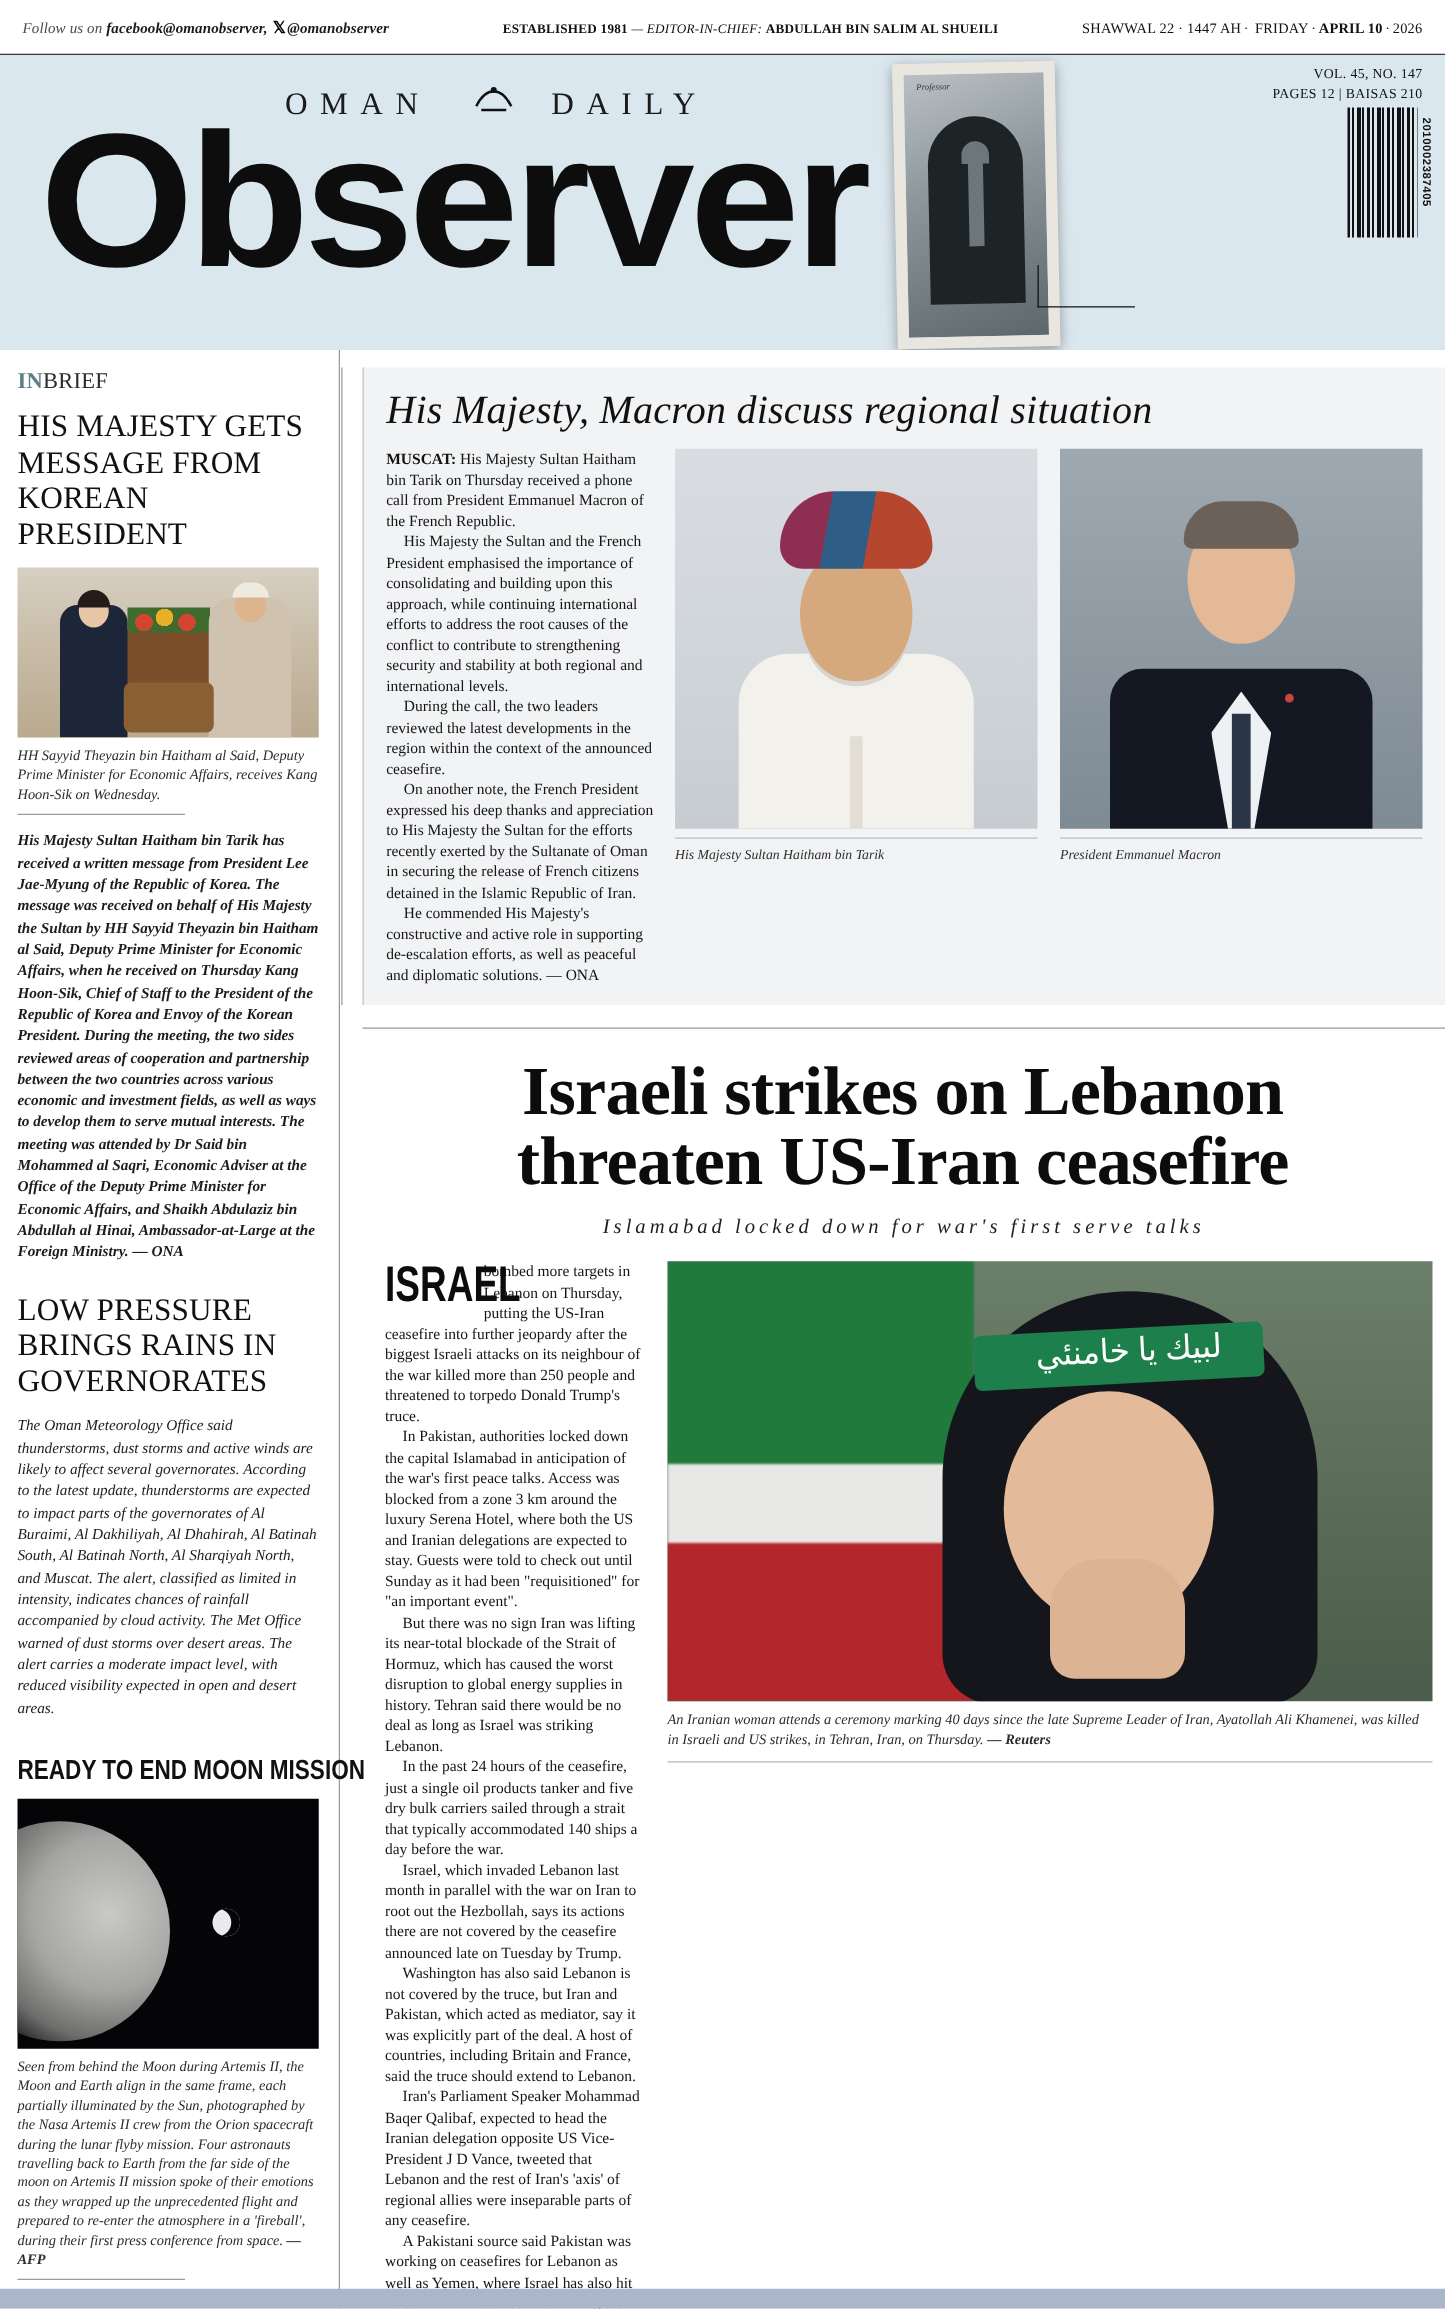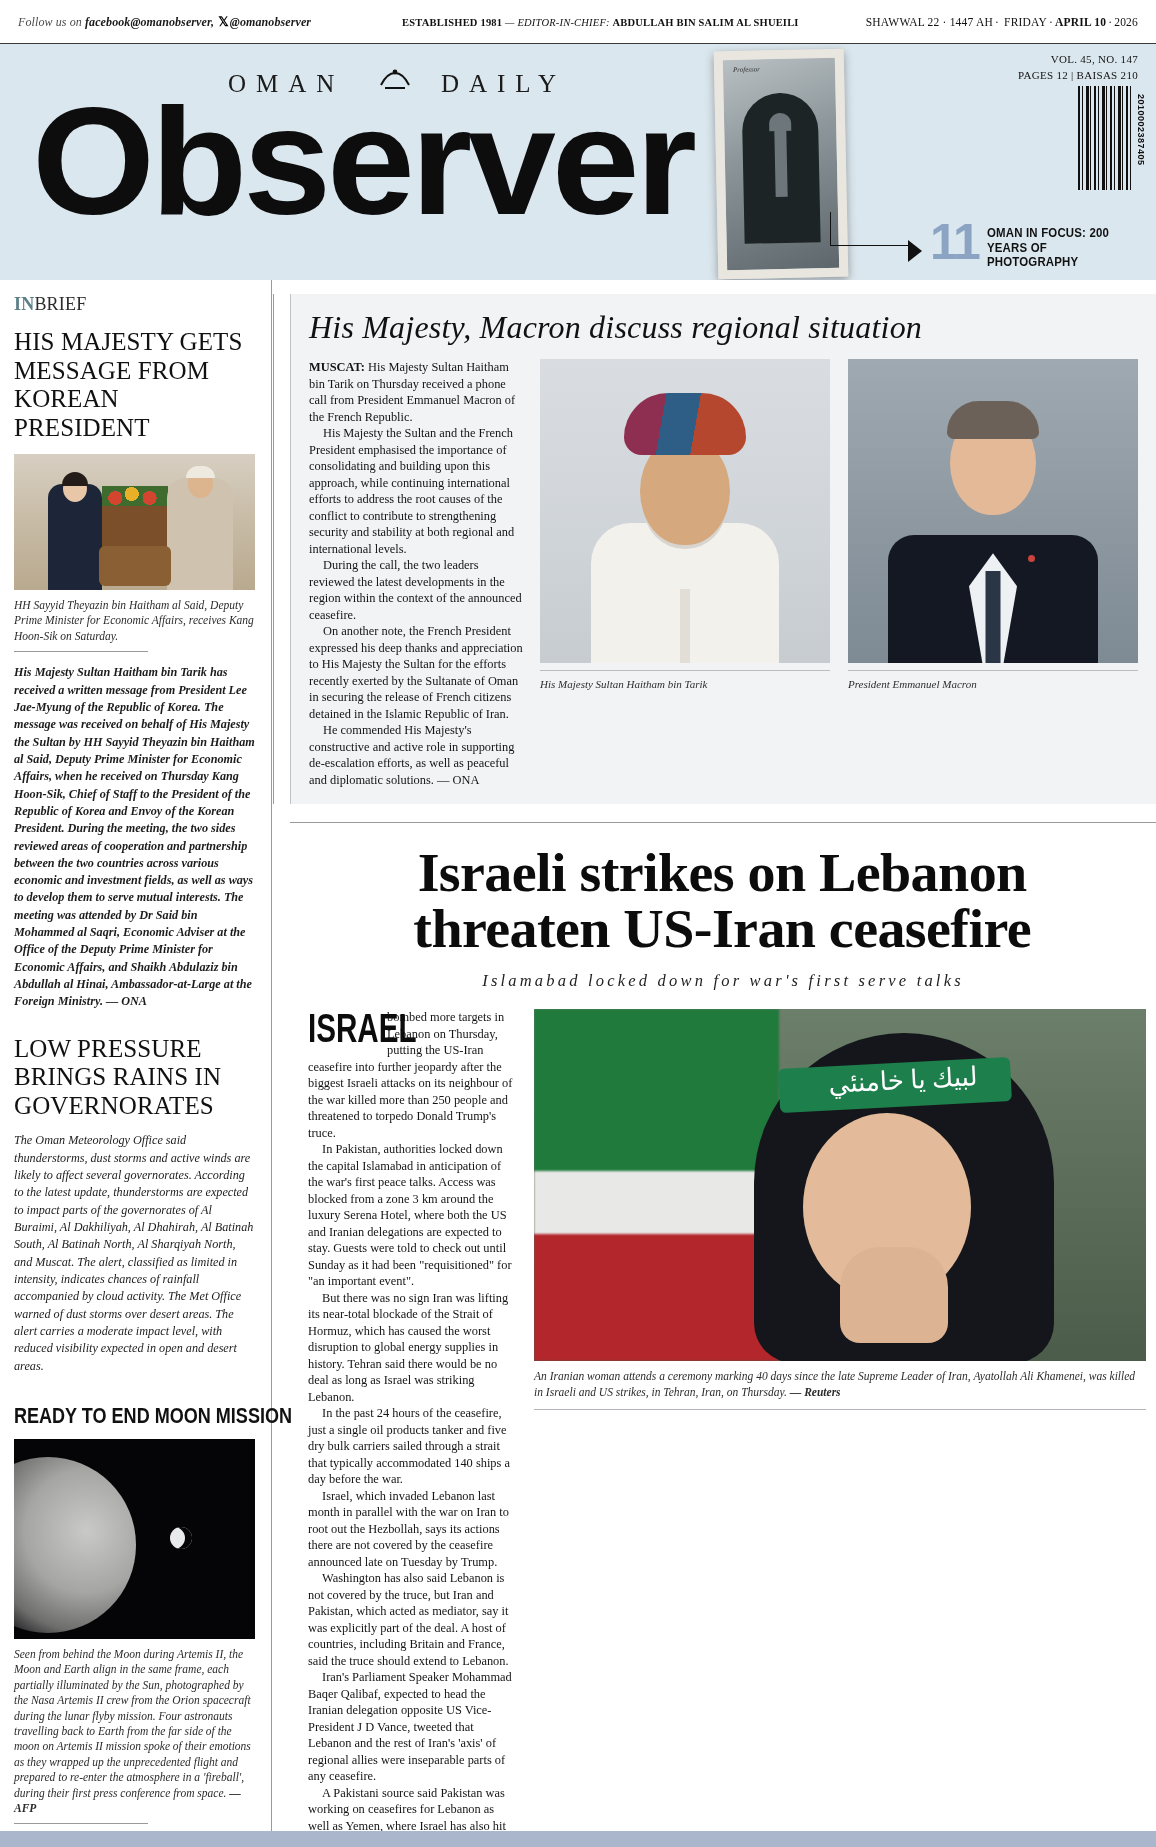--- a/index.html
+++ b/index.html
@@ -428,25 +428,20 @@
 
     <div class="mast-photo">
       <div class="mast-photo-bg"></div>
       <div class="arch"></div>
       <div class="minaret"></div>
       <div class="dome"></div>
       <div class="photo-label">Professor</div>
     </div>
 
     <div class="mast-connector"></div>
-    <div class="focus-box">
-      <div class="focus-arrow"></div>
-      <div class="focus-num">11</div>
-      <div class="focus-text">OMAN IN FOCUS: 200 YEARS OF PHOTOGRAPHY</div>
-    </div>
   </div>
 </div>
 
 <div class="content">
 
   <div class="col-left">
     <div class="inbrief">
       <span class="in">IN</span><span class="brief">BRIEF</span>
     </div>
 
@@ -456,21 +451,21 @@
         <div class="cabinet"></div>
           <div class="flowers"></div>
         <div class="man-l"></div>
           <div class="man-l-head"></div>
           <div class="man-l-hair"></div>
         <div class="man-r"></div>
           <div class="man-r-head"></div>
           <div class="man-r-cap"></div>
         <div class="table"></div>
       </div>
-      <div class="sb-caption">HH Sayyid Theyazin bin Haitham al Said, Deputy Prime Minister for Economic Affairs, receives Kang Hoon-Sik on Saturday.</div>
+      <div class="sb-caption">HH Sayyid Theyazin bin Haitham al Said, Deputy Prime Minister for Economic Affairs, receives Kang Hoon-Sik on Wednesday.</div>
       <div class="cap-rule"></div>
       <div class="sb-body bold">His Majesty Sultan Haitham bin Tarik has received a written message from President Lee Jae-Myung of the Republic of Korea. The message was received on behalf of His Majesty the Sultan by HH Sayyid Theyazin bin Haitham al Said, Deputy Prime Minister for Economic Affairs, when he received on Thursday Kang Hoon-Sik, Chief of Staff to the President of the Republic of Korea and Envoy of the Korean President. During the meeting, the two sides reviewed areas of cooperation and partnership between the two countries across various economic and investment fields, as well as ways to develop them to serve mutual interests. The meeting was attended by Dr Said bin Mohammed al Saqri, Economic Adviser at the Office of the Deputy Prime Minister for Economic Affairs, and Shaikh Abdulaziz bin Abdullah al Hinai, Ambassador-at-Large at the Foreign Ministry. — ONA</div>
     </div>
 
     <div class="sb-gap"></div>
 
     <div>
       <div class="sb-head">LOW PRESSURE BRINGS RAINS IN GOVERNORATES</div>
       <div class="sb-body">The Oman Meteorology Office said thunderstorms, dust storms and active winds are likely to affect several governorates. According to the latest update, thunderstorms are expected to impact parts of the  governorates of Al Buraimi, Al Dakhiliyah, Al Dhahirah, Al Batinah South, Al Batinah North, Al Sharqiyah North, and Muscat. The alert, classified as limited in intensity, indicates chances of rainfall accompanied by cloud activity. The Met Office warned of dust storms over desert areas. The alert carries a moderate impact level, with reduced visibility expected in open and desert areas.</div>
     </div>

